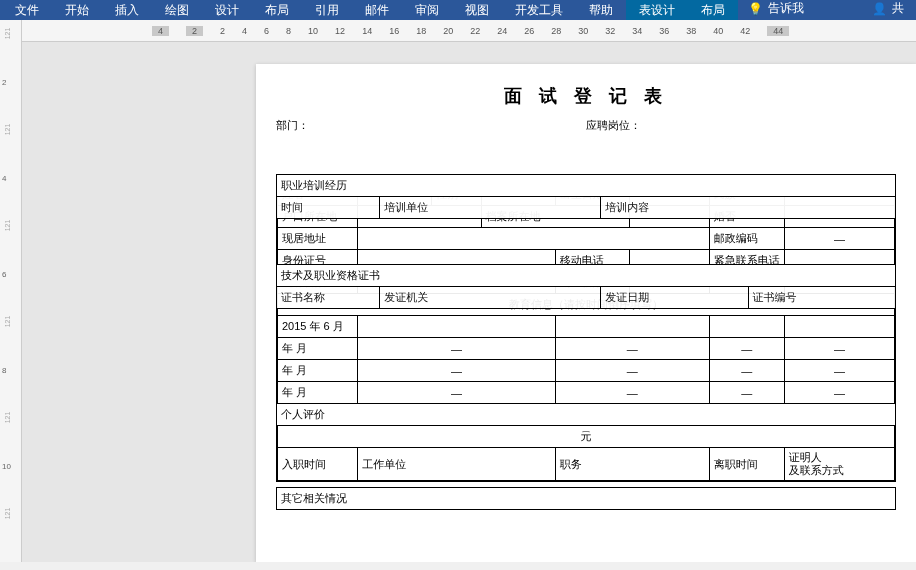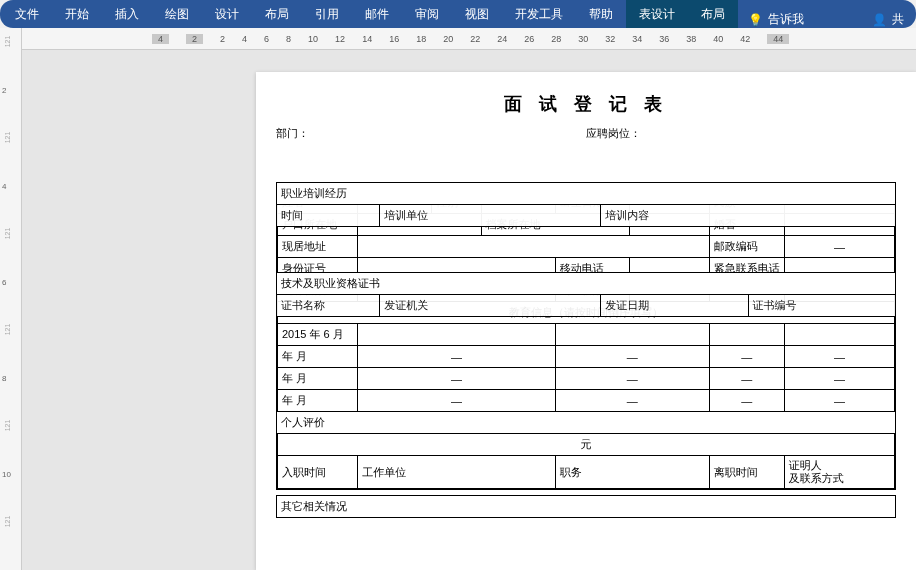--- a/index.html
+++ b/index.html
@@ -1,20 +1,20 @@
 <!DOCTYPE html>
 <html><head>
 <meta charset="utf-8">
 <style>
 * { box-sizing: border-box; margin: 0; padding: 0; }
 body { font-family: "Microsoft YaHei", SimSun, sans-serif; background: #f0f0f0; overflow: hidden; }
 
-.ribbon { background: #2b579a; height: 28px; display: flex; align-items: flex-end; padding: 0 2px; border-radius: 13px; }
+.ribbon { background: #2b579a; height: 20px; display: flex; align-items: flex-start; padding: 0 2px; }
 .ribbon-tab { color: #fff; font-size: 12px; padding: 0 13px; height: 100%; display: flex; align-items: center; cursor: pointer; }
-.ribbon-tab.context { background: #0c4a6e; }
+.ribbon-tab.context { background: #0369a1; }
 .bulb { color: #fff; font-size: 12px; padding: 0 10px; display: flex; align-items: center; gap: 5px; }
 
 .workspace { display: flex; height: calc(570px - 28px); background: #e6e6e6; }
 .vruler { width: 22px; background: #f5f5f5; border-right: 1px solid #ccc; position: relative; font-size: 8px; color: #666; }
 .vruler .tick { position: absolute; left: 2px; }
 .docarea { flex: 1; overflow: hidden; }
 .hruler { height: 22px; background: #f5f5f5; border-bottom: 1px solid #ccc; display: flex; align-items: center; font-size: 9px; color: #555; padding-left: 130px; gap: 17px; }
 .hruler .hm { background: #c8c8c8; padding: 0 6px; }
 
 .canvas { background: #e6e6e6; height: calc(100% - 22px); display: flex; justify-content: flex-end; padding-top: 22px; }

